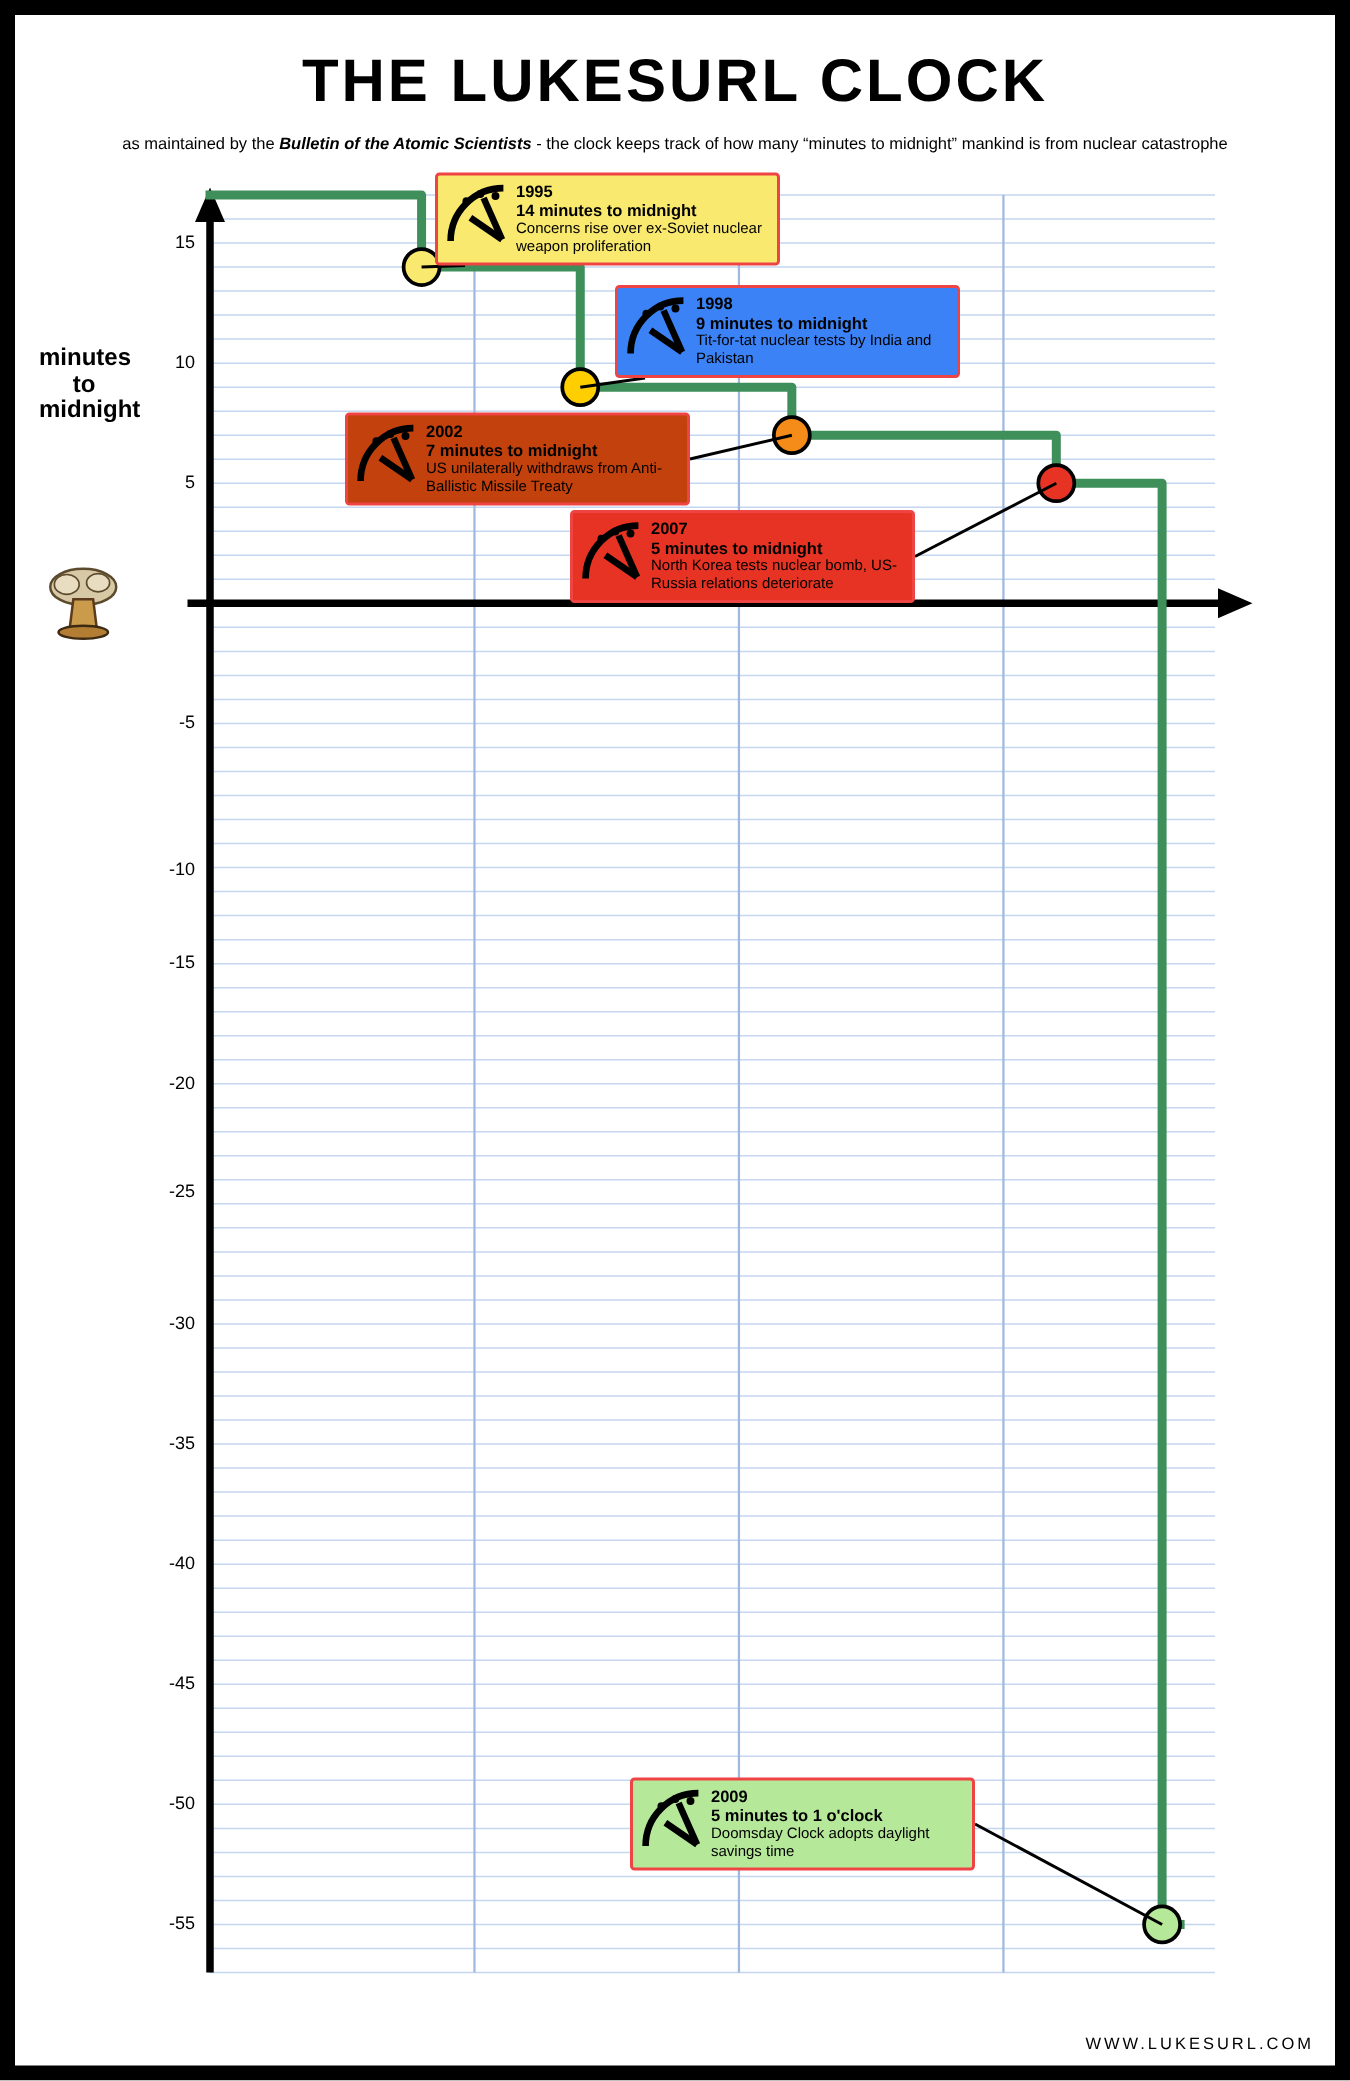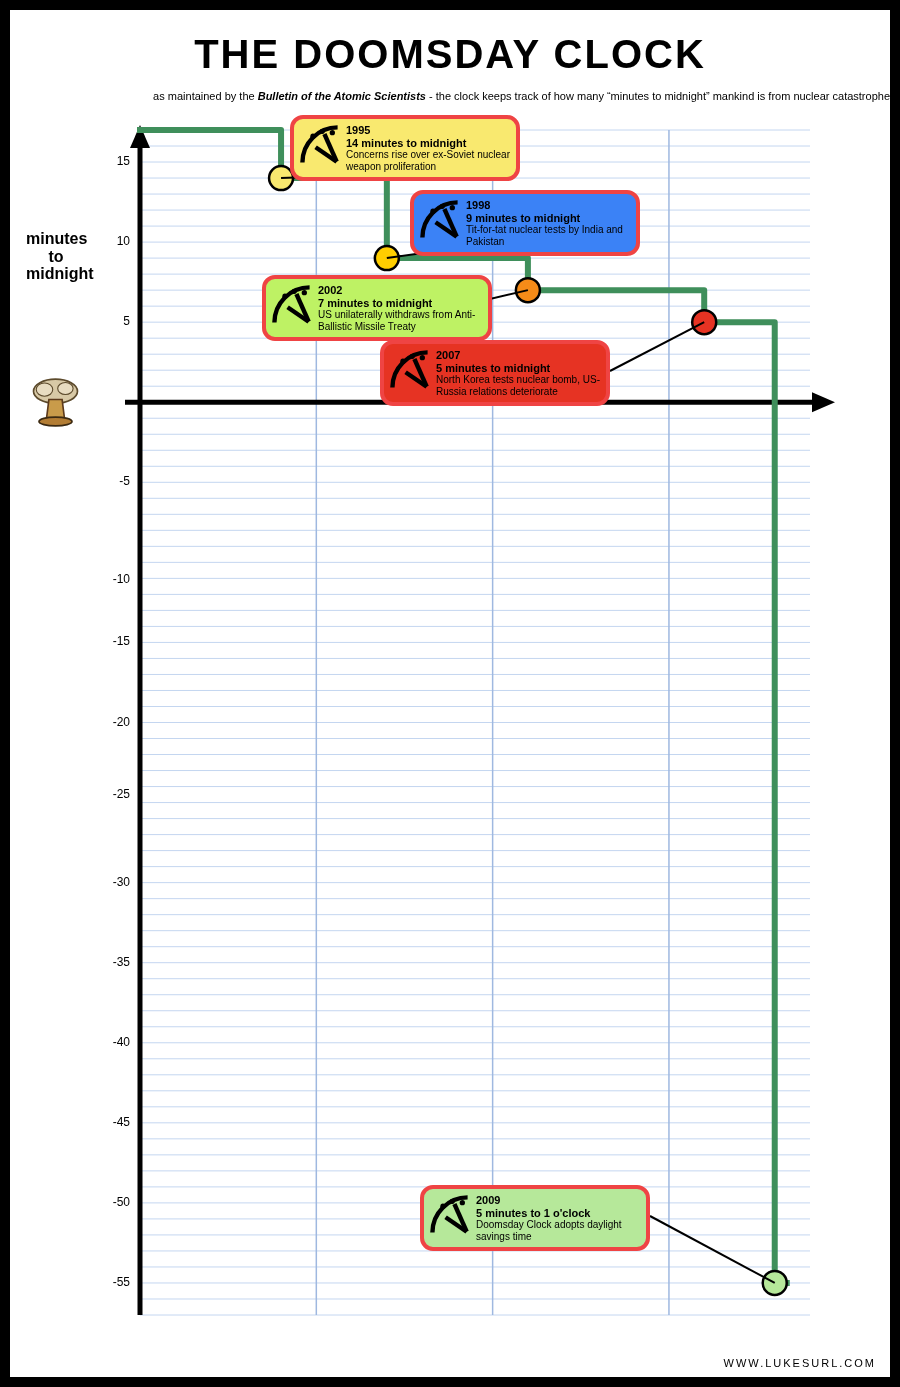--- a/index.html
+++ b/index.html
@@ -24,21 +24,21 @@
     text-align: center;
     font-weight: 900;
     font-size: 40px;
     letter-spacing: 2px;
   }
   .subtitle {
     position: absolute;
     top: 80px;
     left: 0;
     width: 100%;
-    text-align: right;
+    text-align: center;
     font-size: 11px;
   }
   .subtitle em { font-style: italic; font-weight: bold; }
   .plot {
     position: absolute;
     top: 115px;
     left: 80px;
     width: 760px;
     height: 1200px;
   }
@@ -55,22 +55,22 @@
   }
   .footer {
     position: absolute;
     bottom: 8px;
     right: 14px;
     font-size: 11px;
     letter-spacing: 2px;
   }
   .callout {
     position: absolute;
-    border: 4px solid #ef4444;
-    border-radius: 13px;
+    border: 2px solid #ef4444;
+    border-radius: 3px;
     padding: 5px 6px 5px 52px;
     box-sizing: border-box;
     font-size: 11px;
     line-height: 1.15;
     width: 230px;
     min-height: 62px;
   }
   .callout svg.clockicon {
     position: absolute;
     left: 4px;
@@ -92,21 +92,21 @@
     position: absolute;
     left: 18px;
     width: 55px;
     height: 55px;
   }
 </style>
 </head>
 <body>
 
 <div class="page">
-  <div class="title">THE DOOMSDAY CLOCK</div>
+  <div class="title">THE LUKESURL CLOCK</div>
   <div class="subtitle">
     <span>as maintained by the </span><em>Bulletin of the Atomic Scientists</em><span> - the clock keeps track of how many “minutes to midnight” mankind is from nuclear catastrophe</span>
   </div>
 
   <div class="yaxis-label">minutes<br>to<br>midnight</div>
 
   <div class="plot">
 
     <svg id="plot-svg" viewBox="0 0 760 1200" width="760" height="1200">
         <g>
@@ -239,21 +239,21 @@
     <circle cx="34" cy="30" r="6" fill="#000"></circle>
     <circle cx="55" cy="19" r="6" fill="#000"></circle>
     <circle cx="78" cy="22" r="6" fill="#000"></circle>
     <line x1="88" y1="88" x2="60" y2="25" stroke="#000" stroke-width="10"></line>
     <line x1="88" y1="88" x2="40" y2="55" stroke="#000" stroke-width="10"></line>
   </svg>
         <div class="year">1998</div>
         <div class="minutes">9 minutes to midnight</div>
         <div class="desc">Tit-for-tat nuclear tests by India and Pakistan</div>
       </div>
-      <div class="callout" style="background: #bef264; left: 140px; top: 150px; margin-left: 32px;">
+      <div class="callout" style="background: #c2410c; left: 140px; top: 150px;">
         <svg class="clockicon" viewBox="0 0 100 100">
     <path d="M 10 90 A 80 80 0 0 1 90 10" fill="none" stroke="#000" stroke-width="10"></path>
     <circle cx="34" cy="30" r="6" fill="#000"></circle>
     <circle cx="55" cy="19" r="6" fill="#000"></circle>
     <circle cx="78" cy="22" r="6" fill="#000"></circle>
     <line x1="88" y1="88" x2="60" y2="25" stroke="#000" stroke-width="10"></line>
     <line x1="88" y1="88" x2="40" y2="55" stroke="#000" stroke-width="10"></line>
   </svg>
         <div class="year">2002</div>
         <div class="minutes">7 minutes to midnight</div>

